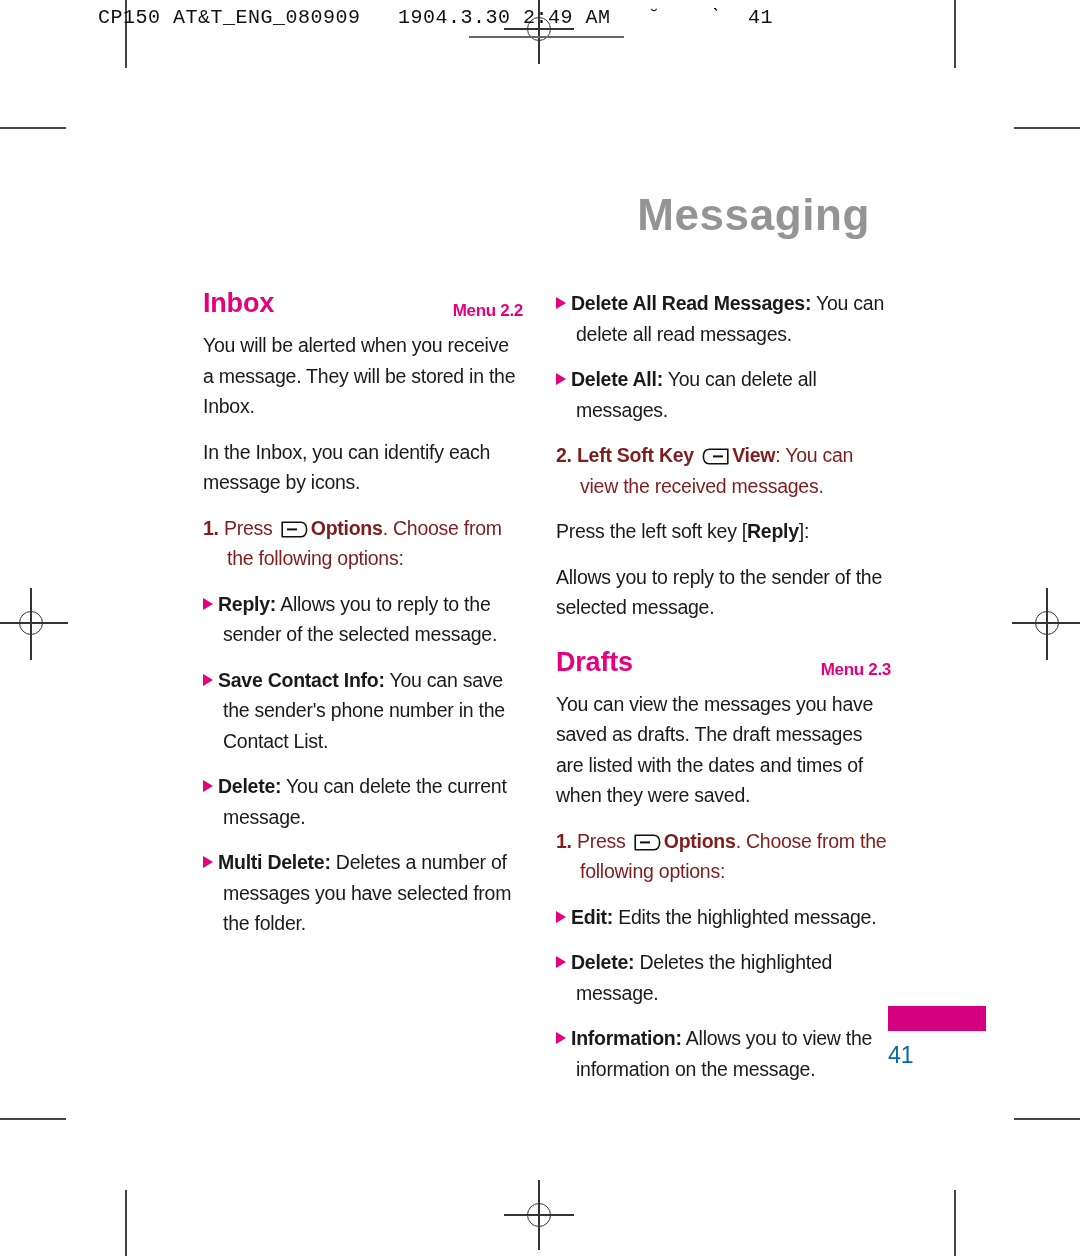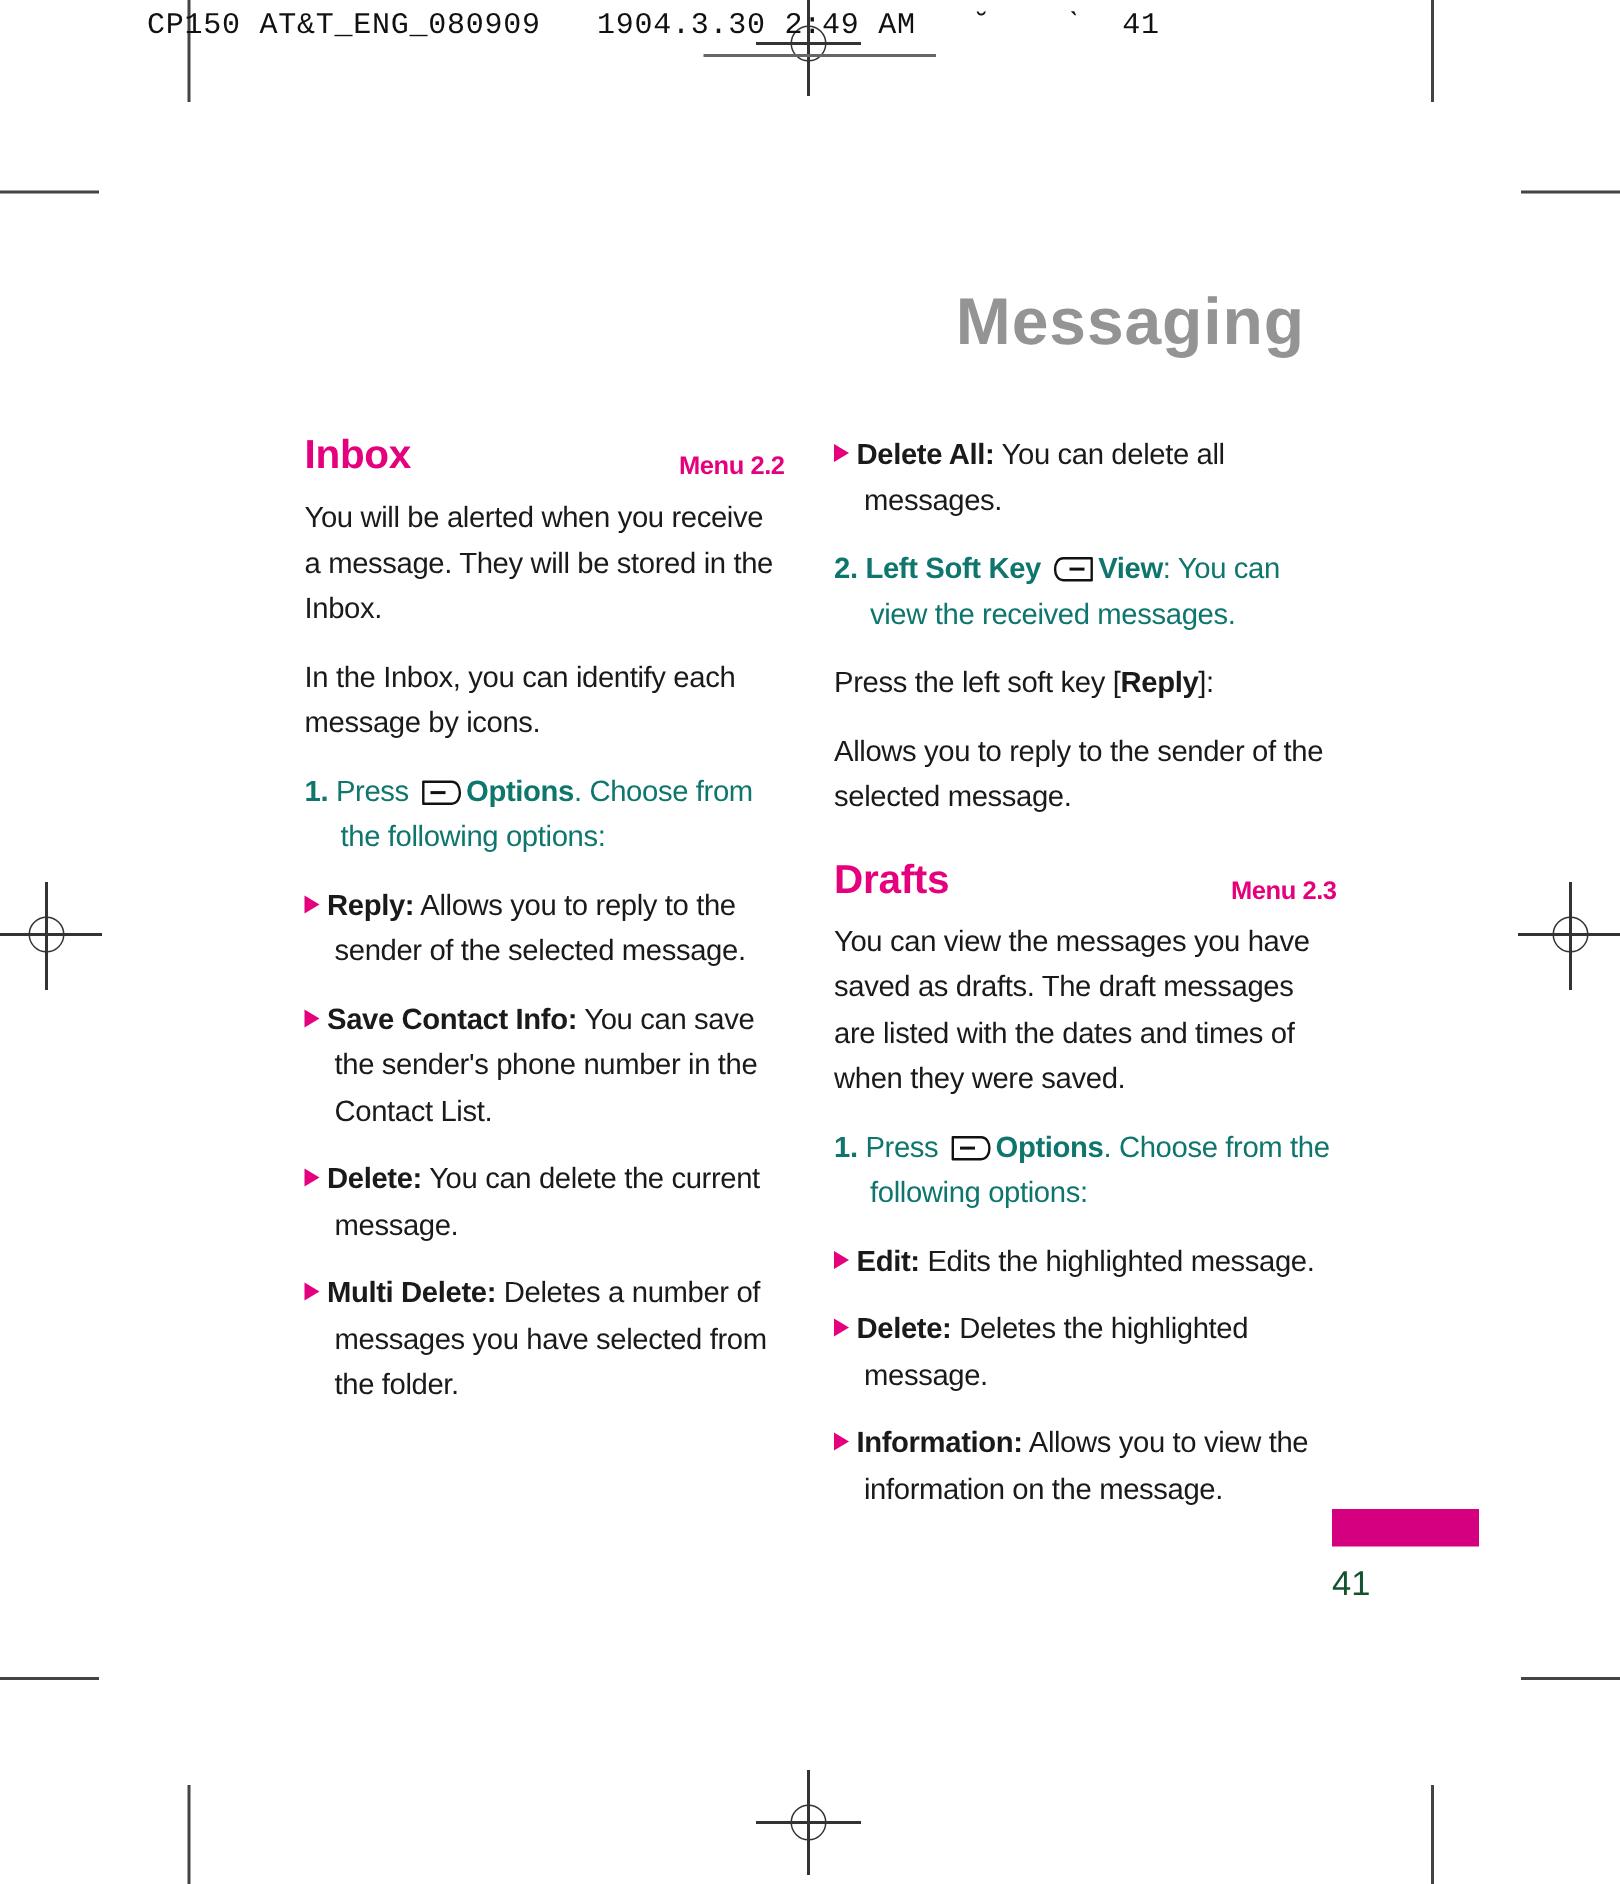--- a/index.html
+++ b/index.html
@@ -57,21 +57,21 @@
     font-size: 17px; font-weight: bold; color: #e5007d;
     letter-spacing: -0.3px;
   }
   .col-right .sec-head { margin-top: 0; }
 
   p.para {
     font-size: 19.5px; line-height: 30.5px; color: #1a1a1a;
     margin-bottom: 15px; letter-spacing: -0.25px;
   }
   p.step {
-    font-size: 19.5px; line-height: 30.5px; color: #0f766e;
+    font-size: 19.5px; line-height: 30.5px; color: #7f1d1d;
     margin-bottom: 15px; letter-spacing: -0.25px;
     padding-left: 24px; text-indent: -24px;
   }
   p.bullet {
     font-size: 19.5px; line-height: 30.5px; color: #1a1a1a;
     margin-bottom: 15px; letter-spacing: -0.25px;
     padding-left: 20px; text-indent: -20px;
   }
   b, .b { font-weight: bold; }
   .tri {
@@ -85,21 +85,21 @@
   
   .softkey {
     display: inline-block; position: relative;
     width: 27px; height: 17px; vertical-align: -3px;
     margin: 0 3px;
   }
   .softkey svg { display:block; }
 
   .pagenum {
     position: absolute; left: 888px; top: 1042px;
-    font-size: 23px; color: #14532d; font-weight: normal;
+    font-size: 23px; color: #0369a1; font-weight: normal;
   }
   .tabbar {
     position: absolute; left: 888px; top: 1006px;
     width: 98px; height: 25px; background: #d4007f;
   }
 </style>
 </head>
 <body>
 
 <div class="page">
@@ -174,20 +174,24 @@
     </p>
     <p class="bullet">
       <span class="tri"></span><b>Multi Delete:</b>
       <span>Deletes a number of messages you have selected from the folder.</span>
     </p>
   </div>
 
   <div class="col col-right">
 
     <p class="bullet">
+      <span class="tri"></span><b>Delete All Read Messages:</b>
+      <span>You can delete all read messages.</span>
+    </p>
+    <p class="bullet">
       <span class="tri"></span><b>Delete All:</b>
       <span>You can delete all messages.</span>
     </p>
 
     <p class="step">
       <b>2.</b>
       <b>Left Soft Key</b>
       <span class="softkey">
         <svg width="27" height="17" viewBox="0 0 27 17">
           <path d="M25.8 1.2 H7 C3 1.2 1.4 5 1.4 8.5 C1.4 12 3 15.8 7 15.8 H25.8 Z" fill="none" stroke="#111" stroke-width="1.6" stroke-linejoin="round"></path>

